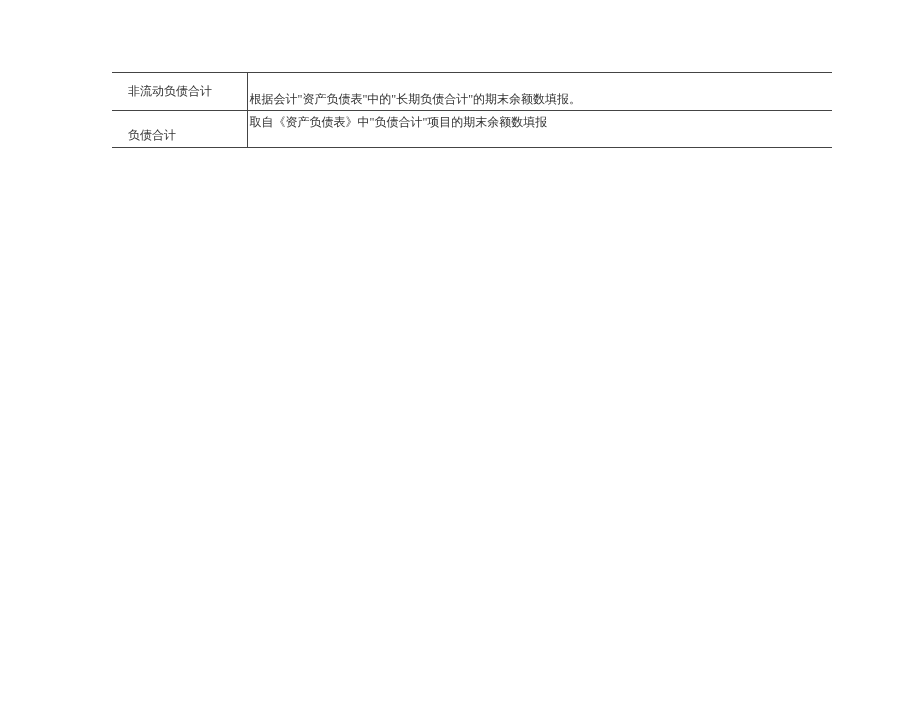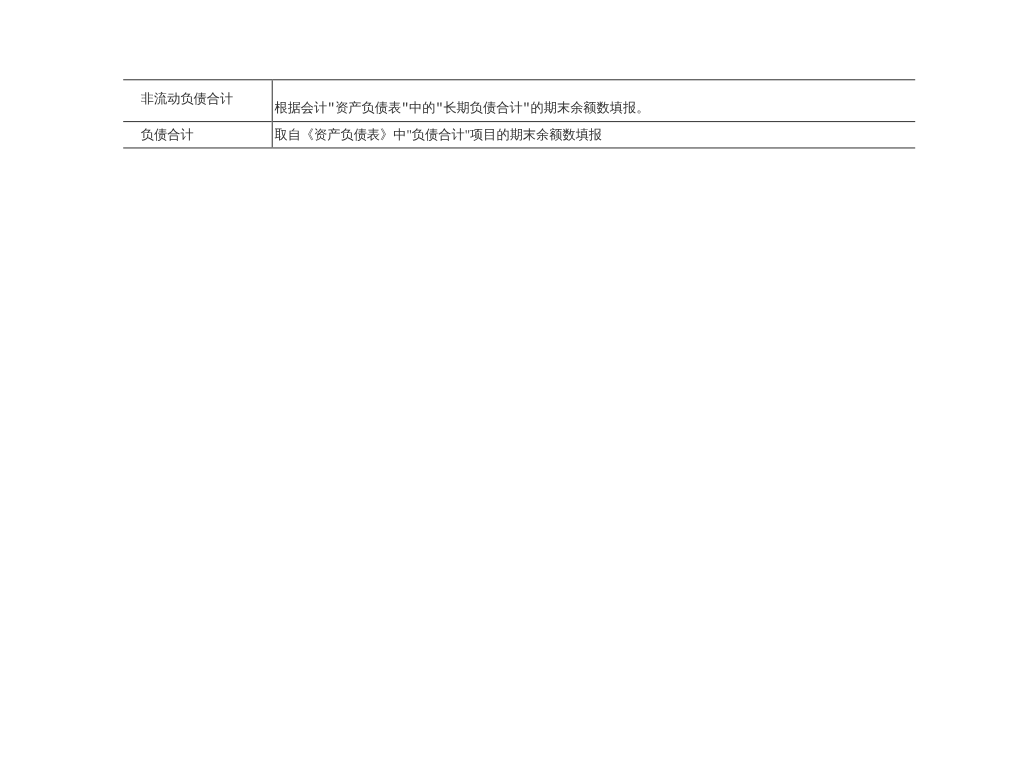--- a/index.html
+++ b/index.html
@@ -41,28 +41,28 @@
     .cell-pad-left {
       padding: 10px 0 10px 16px;
       line-height: 1.4;
     }
     .cell-pad-right-bottom {
       padding: 0 0 2px 2px;
       vertical-align: bottom;
       line-height: 1.4;
     }
     .cell-tight-left {
-      padding: 3px 0 3px 16px;
+      padding: 16px 0 3px 16px;
       line-height: 1.4;
     }
     .cell-tight-right {
       padding: 3px 0 3px 2px;
       line-height: 1.4;
     }
-    .row1-height { height: 36px; font-family: Liberation Mono, monospace; }
+    .row1-height { height: 36px; }
   </style>
 </head>
 <body>
 
 <div class="table-wrap">
   <table>
     <tbody>
         <tr class="row1 row1-height">
       <td class="col-left cell-pad-left">
         <span>非流动负债合计</span>

